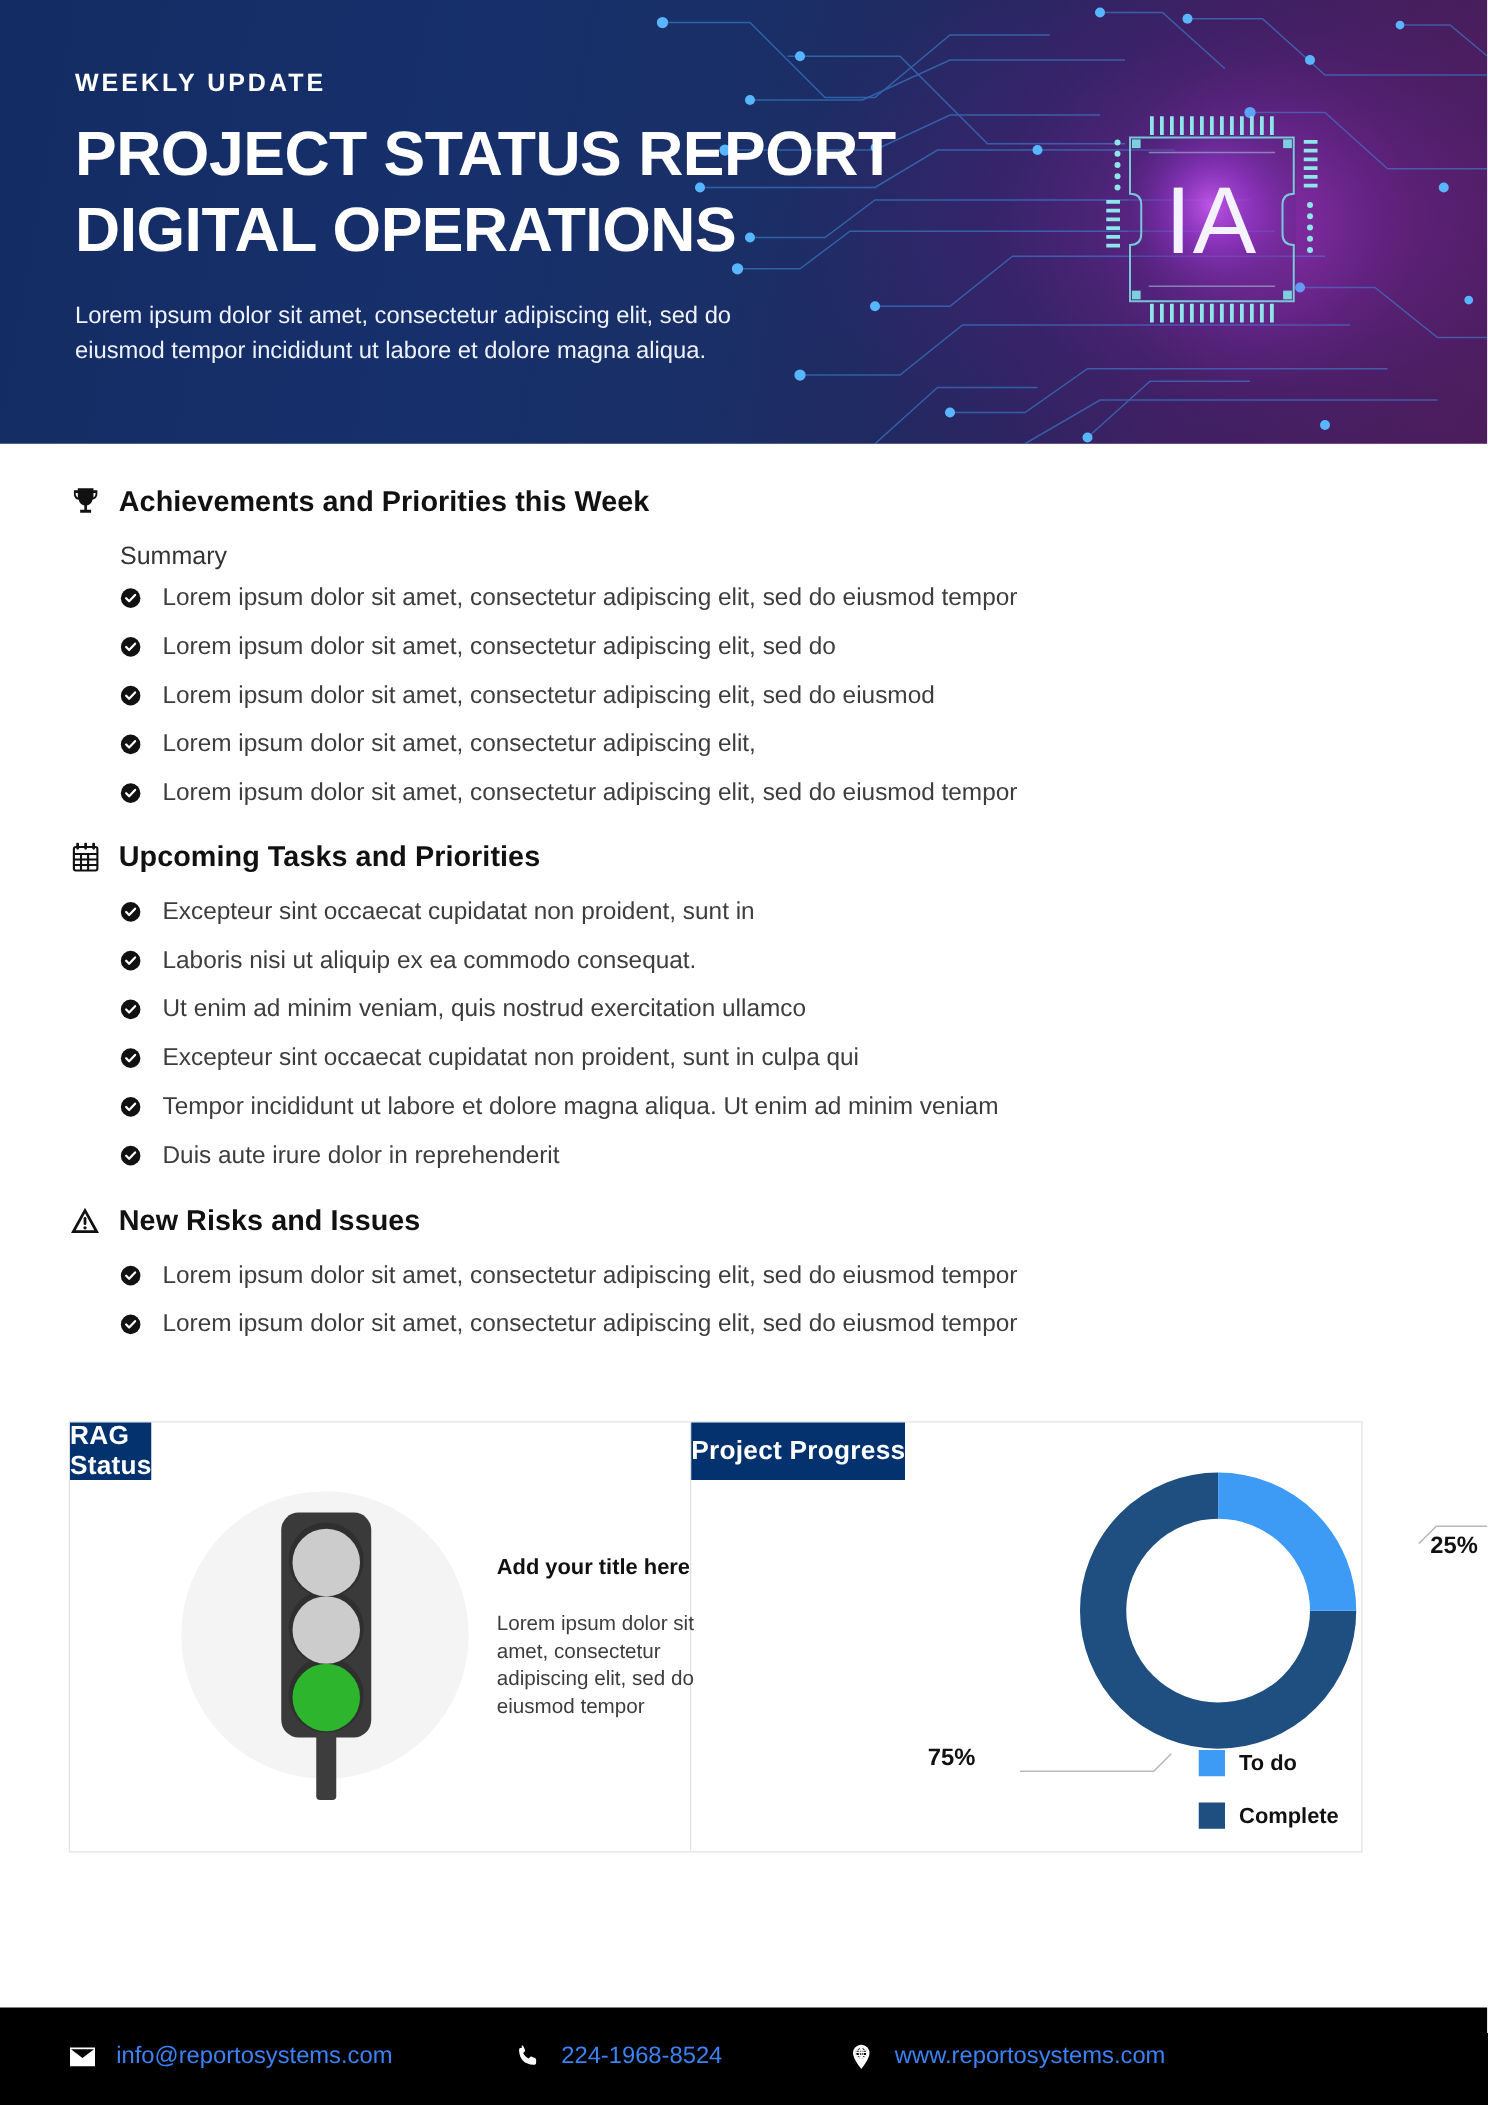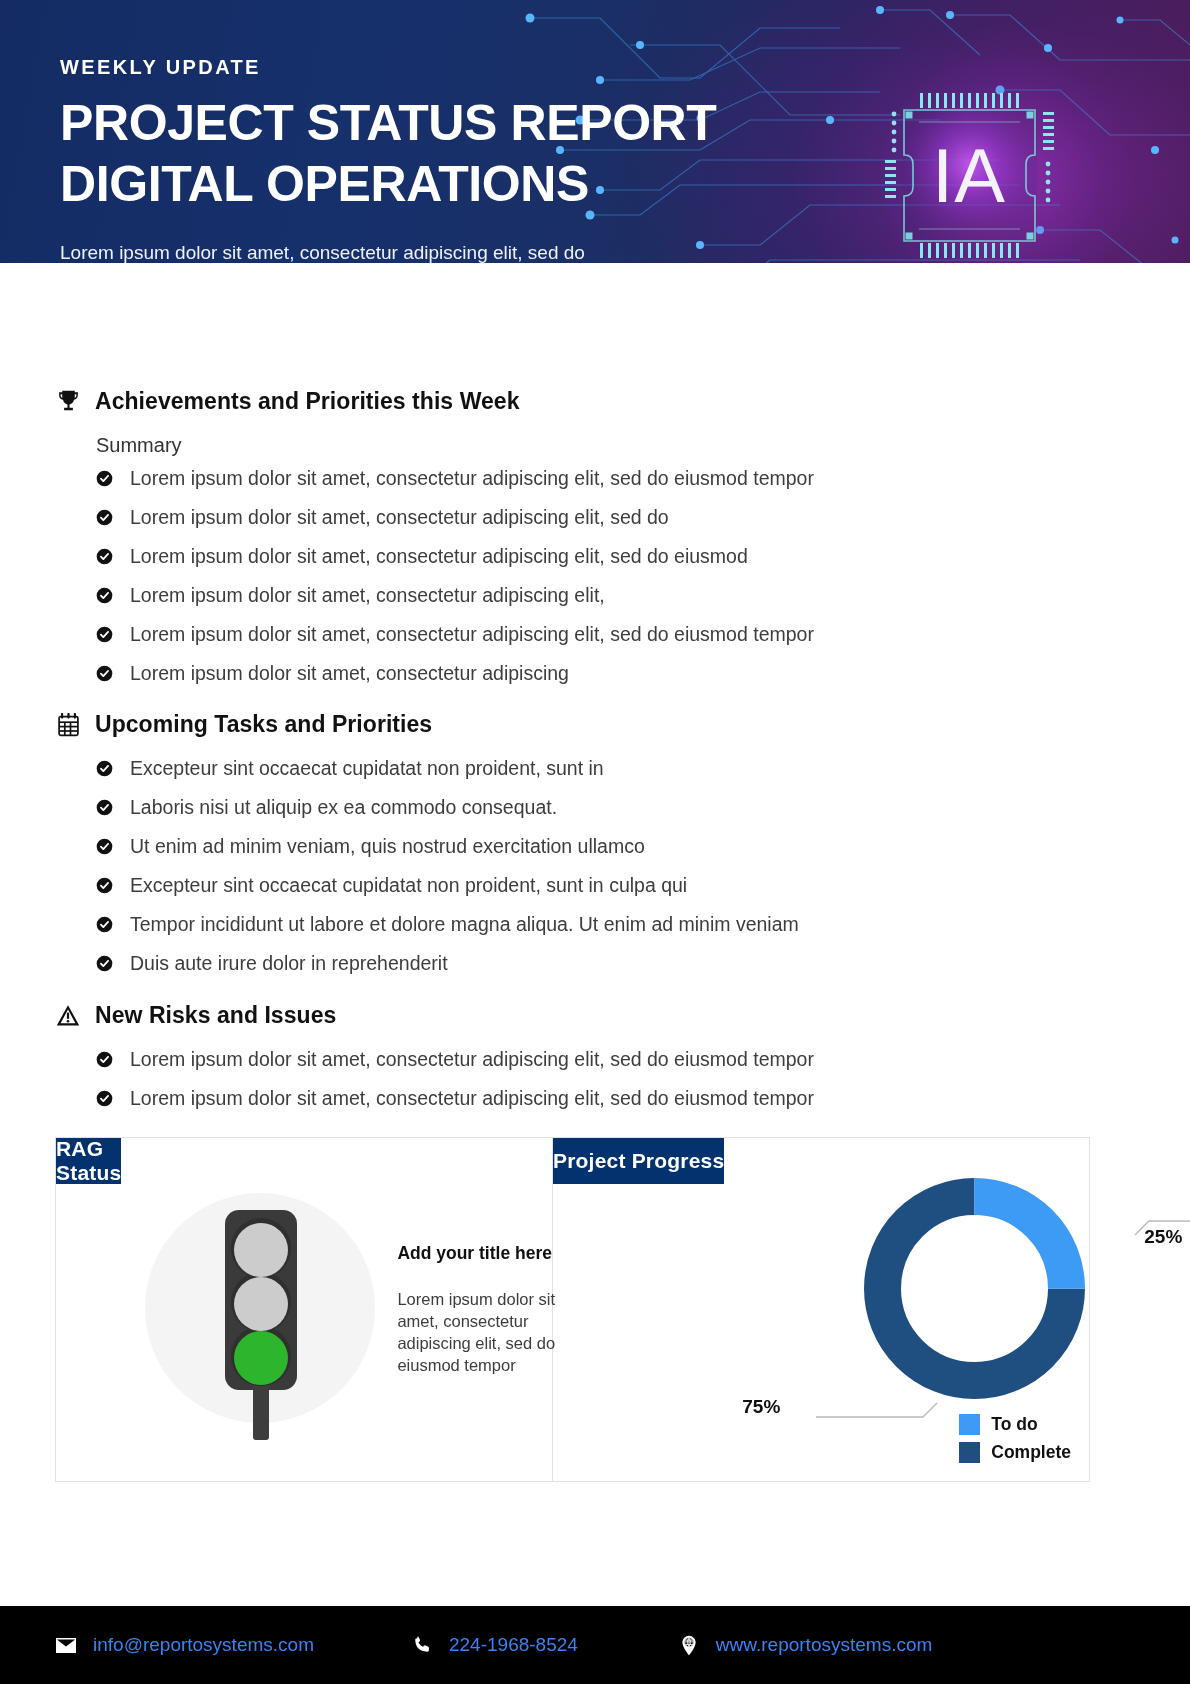--- a/index.html
+++ b/index.html
@@ -15,21 +15,21 @@
     width: 1190px;
     height: 1684px;
     overflow: hidden;
     background: #ffffff;
   }
 
   
   .header {
     position: relative;
     width: 1190px;
-    height: 263px;
+    height: 355px;
     overflow: hidden;
     background:
       radial-gradient(ellipse 520px 360px at 1010px 175px, rgba(150,40,180,0.55) 0%, rgba(90,30,130,0.30) 42%, rgba(25,35,95,0) 72%),
       linear-gradient(100deg, #142c63 0%, #16306c 30%, #1a2f66 50%, #27265f 68%, #3a2059 82%, #4a1d55 100%);
   }
   .hdr-glow {
     position: absolute;
     left: 880px; top: 55px;
     width: 250px; height: 250px;
     border-radius: 50%;
@@ -158,21 +158,21 @@
   .rag-title { font-size: 17.5px; font-weight: bold; color: #111; margin-bottom: 24px; }
   .rag-body { font-size: 16.5px; line-height: 22px; color: #3d3d3d; }
 
   
   .prog-inner { position: relative; height: 100%; }
   .donut { position: absolute; left: 128px; top: 28px; }
   .pct { position: absolute; font-size: 19px; font-weight: bold; color: #111; }
   .pct-25 { left: 420px; top: 88px; }
   .pct-75 { left: 18px; top: 258px; text-align: center; }
   .legend { position: absolute; right: 18px; bottom: 18px; }
-  .legend-row { display: flex; align-items: flex-end; gap: 11px; margin-top: 7px; }
+  .legend-row { display: flex; align-items: flex-end; gap: 11px; margin-top: 21px; }
   .legend-sw { width: 21px; height: 21px; flex: 0 0 21px; }
   .legend-lbl { font-size: 17.5px; font-weight: bold; color: #111; }
 
   
   .footer {
     position: absolute;
     left: 0; bottom: 0;
     width: 1190px; height: 78px;
     background: #000000;
     display: flex;
@@ -365,27 +365,20 @@
               </svg></span>
             <span class="bullet-txt">Lorem ipsum dolor sit amet, consectetur adipiscing elit,</span>
           </li>
         <li>
             <span class="bullet-ico"><svg width="17" height="17" viewBox="0 0 20 20">
                 <circle cx="10" cy="10" r="9.2" fill="#111"></circle>
                 <path d="M5.8 10.1l2.8 2.9 5.6-6" stroke="#fff" stroke-width="2.1" fill="none" stroke-linecap="round" stroke-linejoin="round"></path>
               </svg></span>
             <span class="bullet-txt">Lorem ipsum dolor sit amet, consectetur adipiscing elit, sed do eiusmod tempor</span>
           </li>
-        <li>
-            <span class="bullet-ico"><svg width="17" height="17" viewBox="0 0 20 20">
-                <circle cx="10" cy="10" r="9.2" fill="#111"></circle>
-                <path d="M5.8 10.1l2.8 2.9 5.6-6" stroke="#fff" stroke-width="2.1" fill="none" stroke-linecap="round" stroke-linejoin="round"></path>
-              </svg></span>
-            <span class="bullet-txt">Lorem ipsum dolor sit amet, consectetur adipiscing</span>
-          </li>
       </ul>
     </div>
 
     <div class="section" style="padding-top:26px;">
       <div class="sec-head">
         <span class="sec-icon">
           <svg width="23" height="24" viewBox="0 0 22 24" fill="none" stroke="#111" stroke-width="1.7">
             <rect x="1.6" y="3.6" width="18.8" height="18.8" rx="1.6" fill="none"></rect>
             <line x1="1.6" y1="9.2" x2="20.4" y2="9.2"></line>
             <line x1="7.3" y1="9.2" x2="7.3" y2="22.4"></line>

